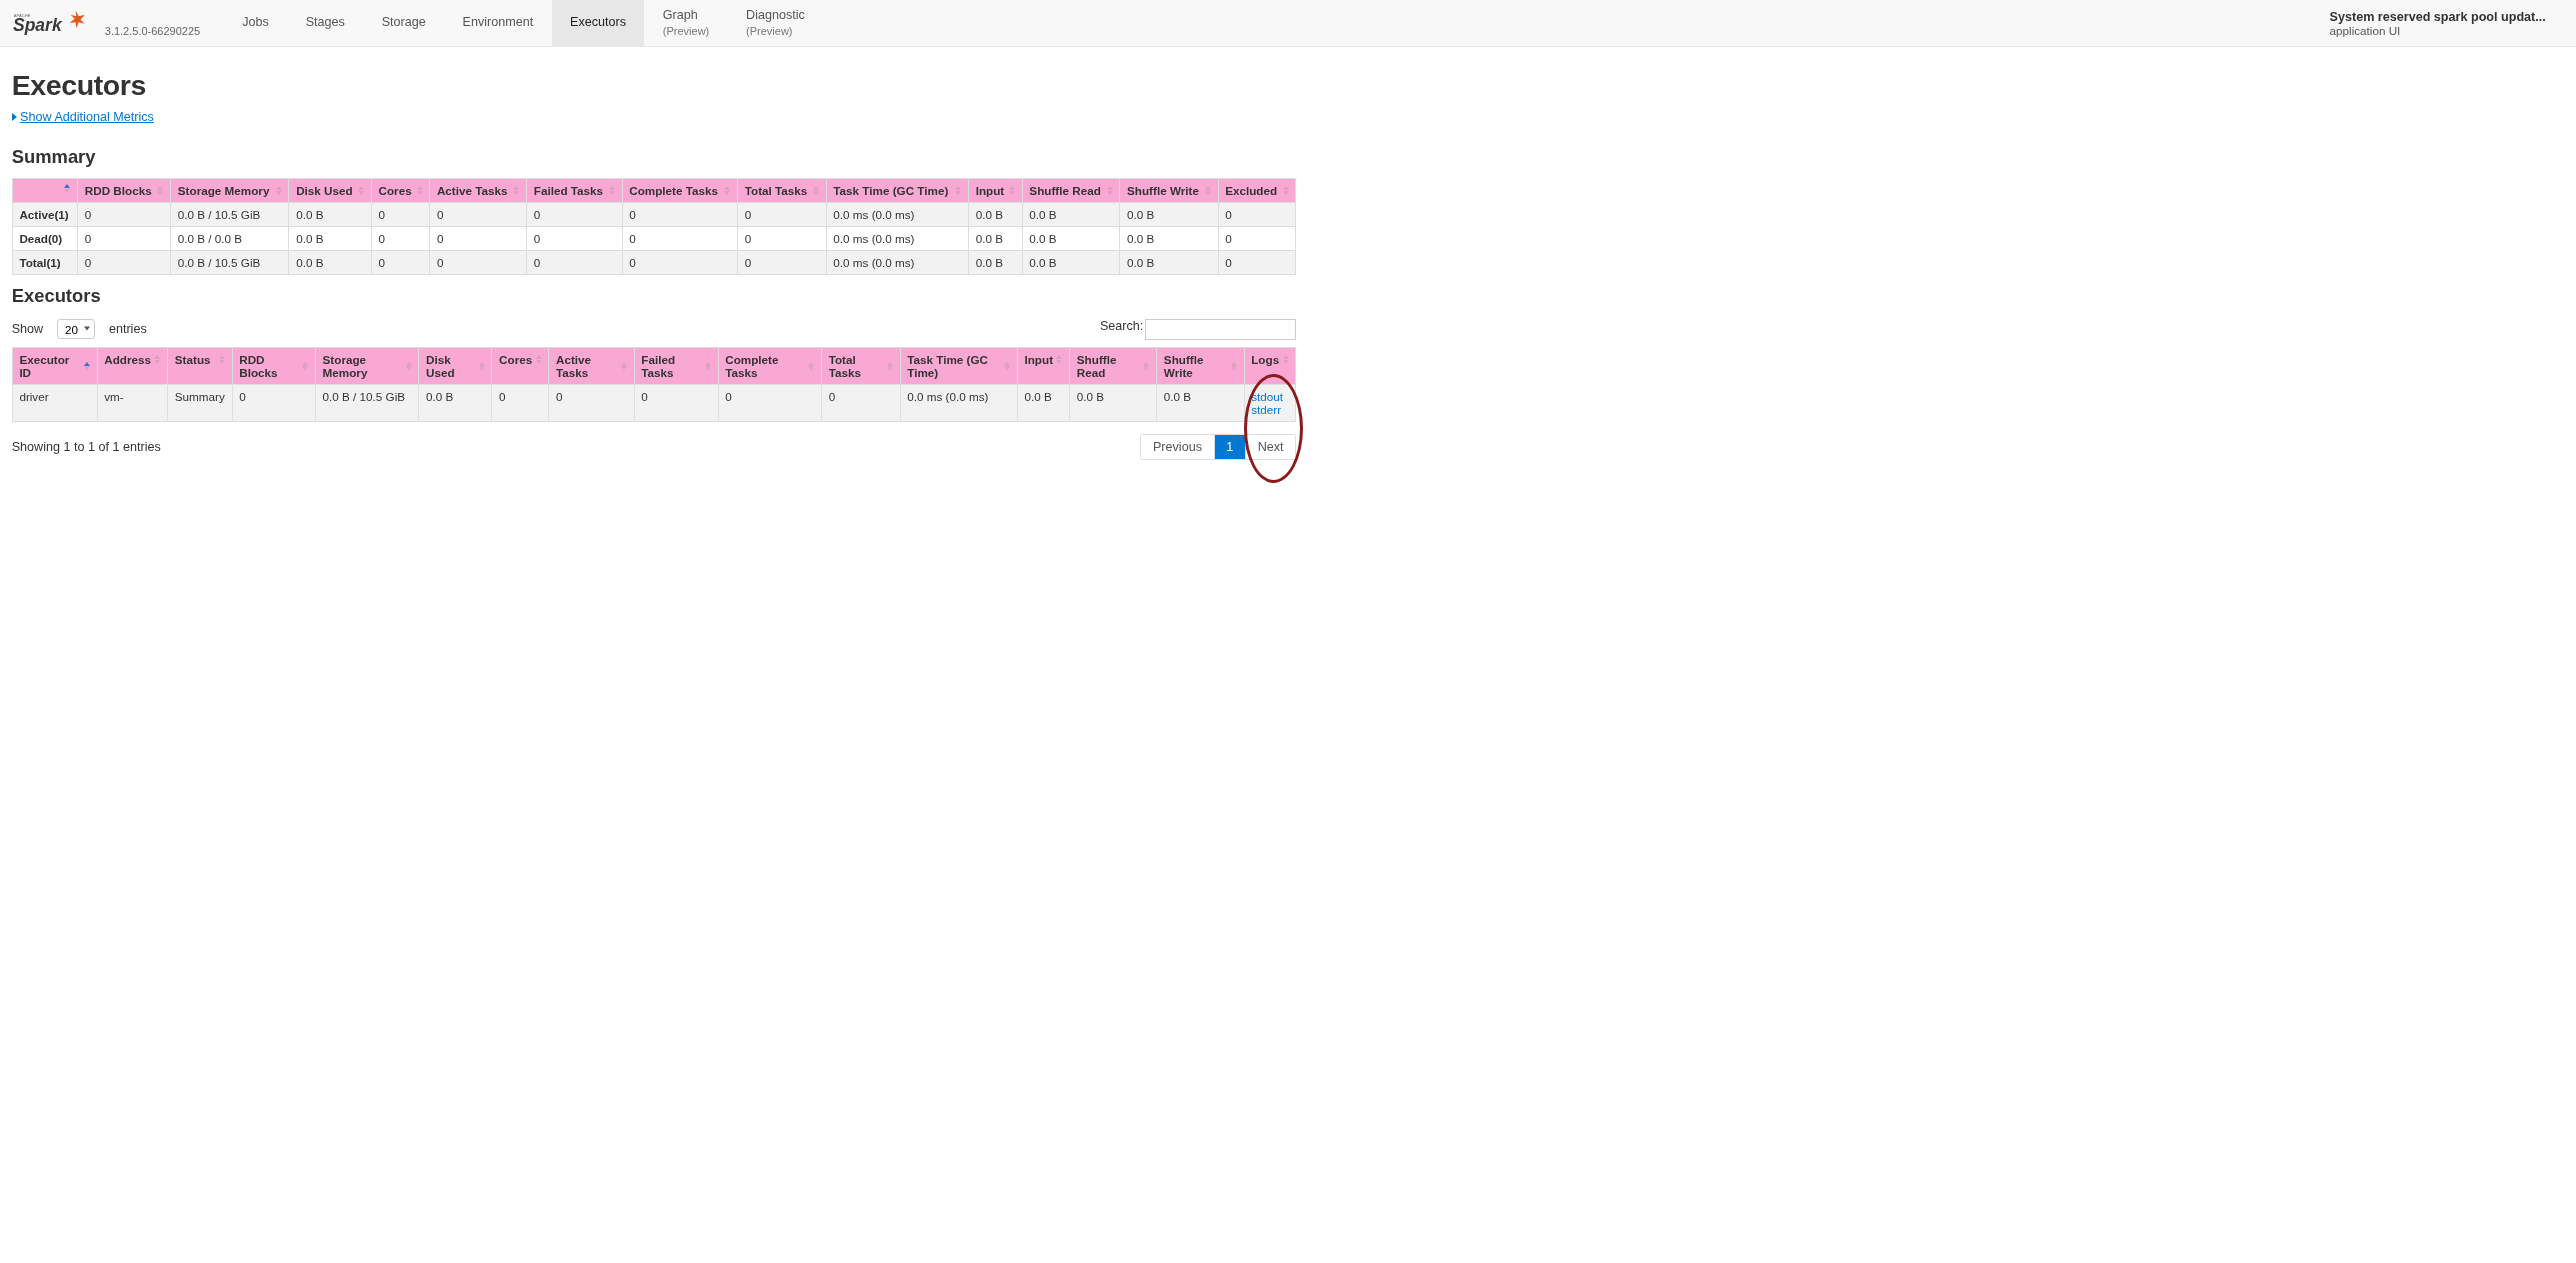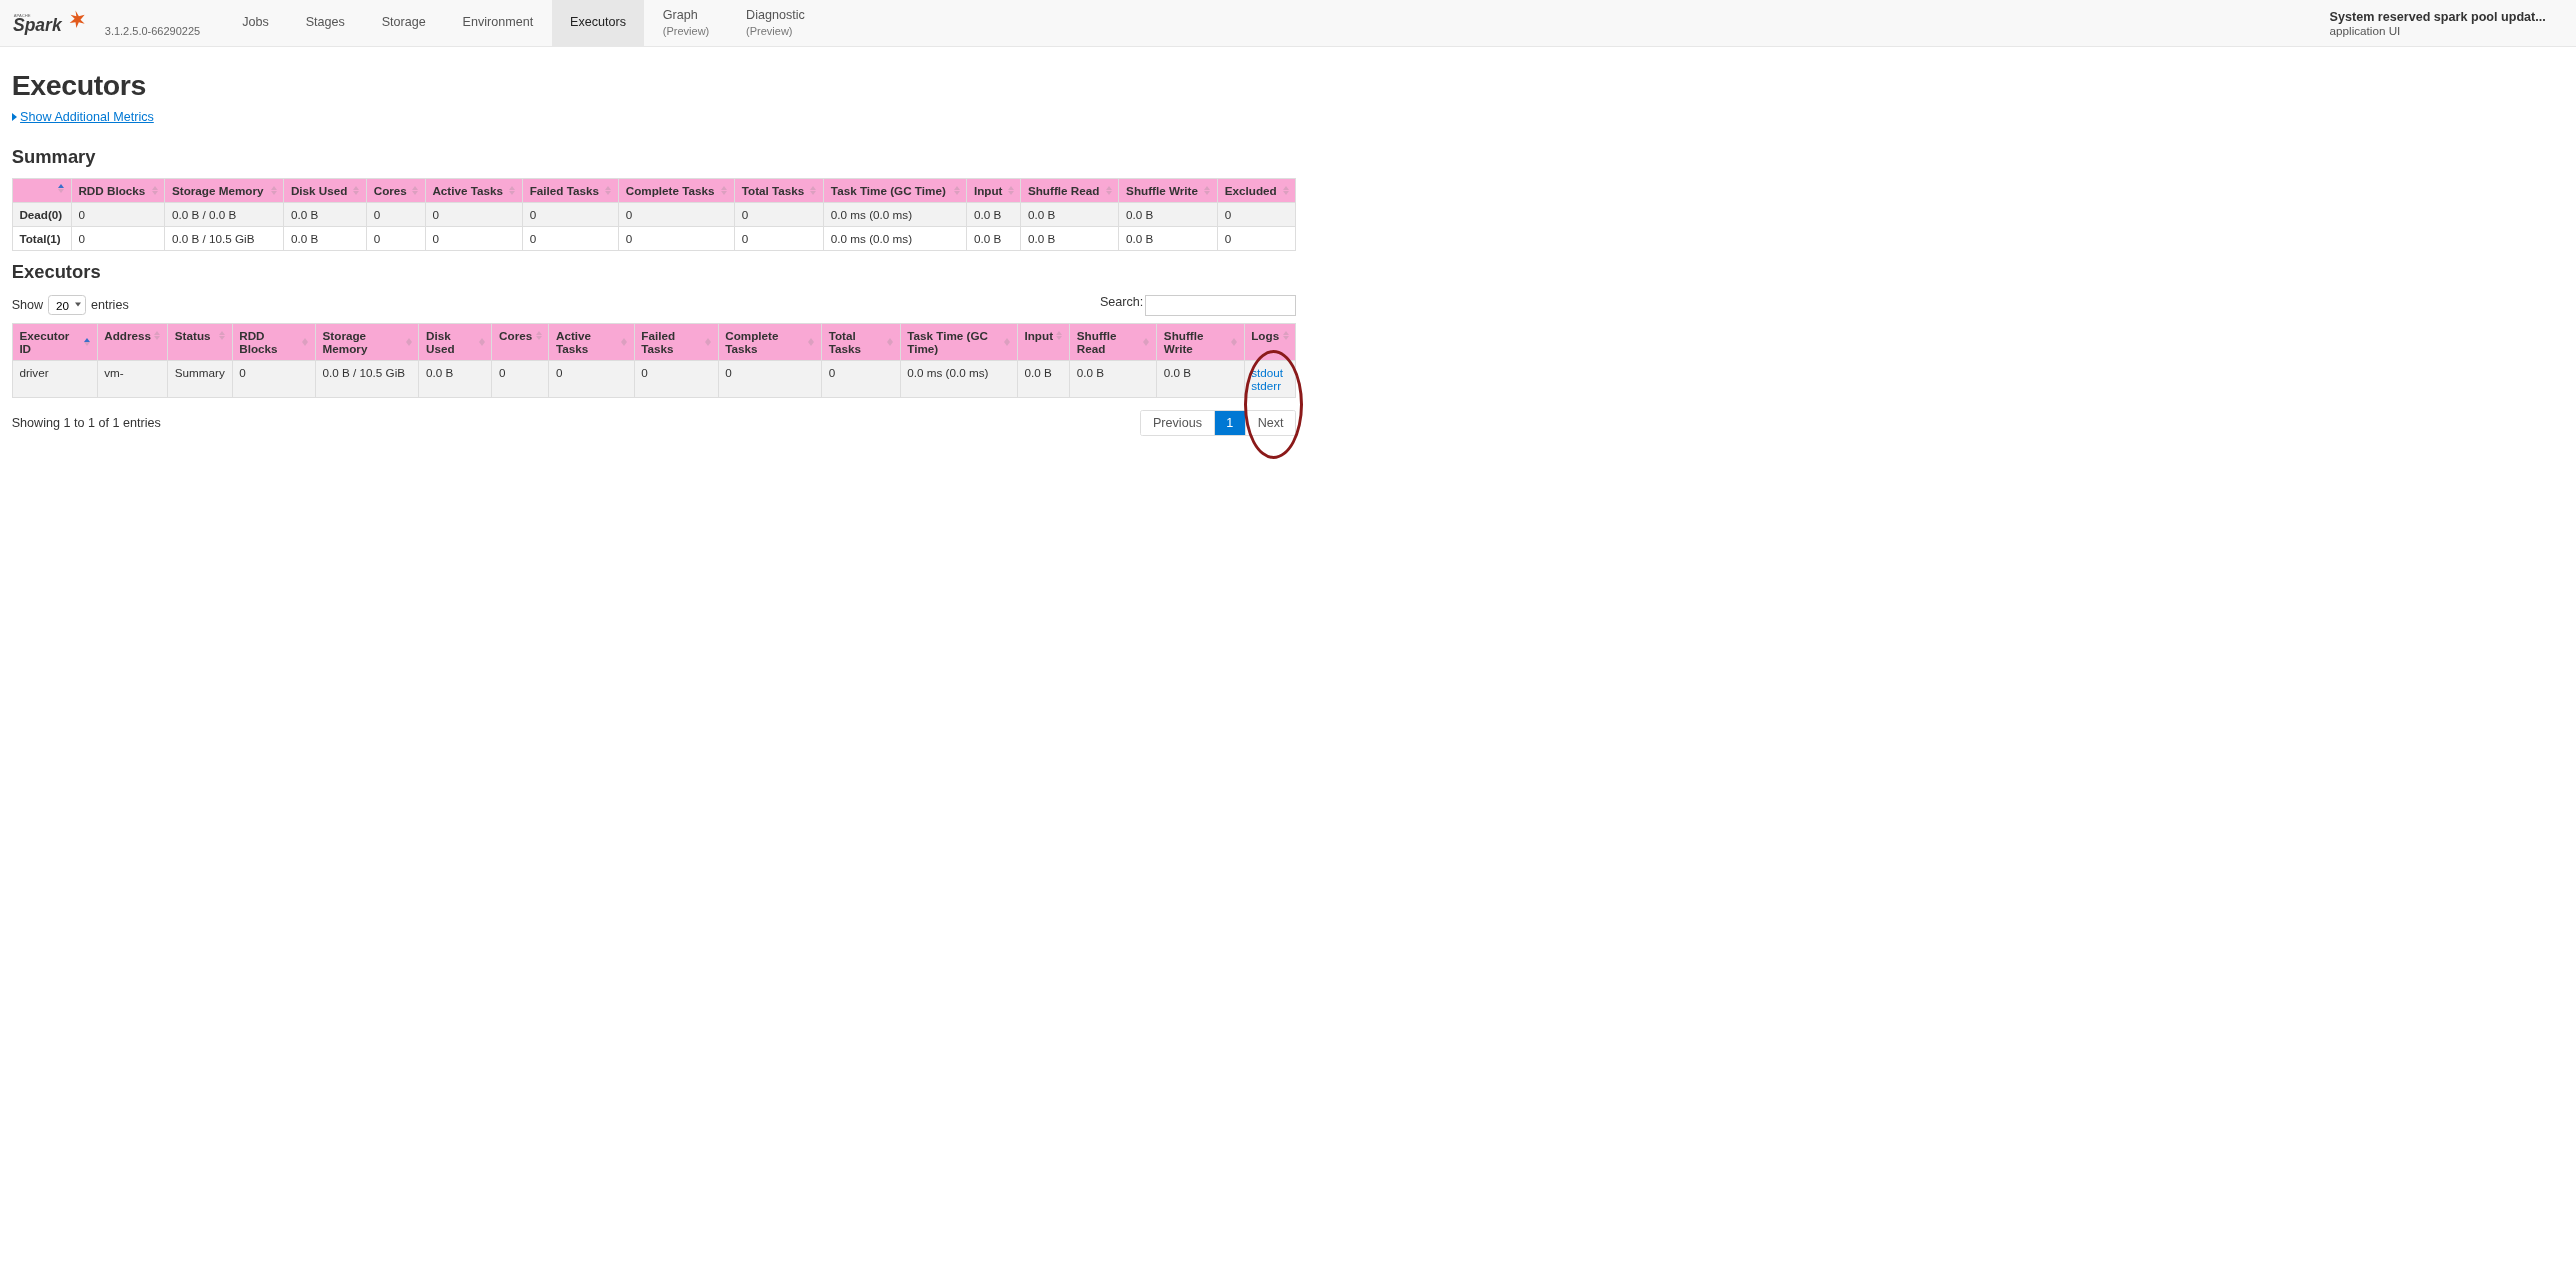--- a/index.html
+++ b/index.html
@@ -129,21 +129,21 @@
     table.summary tbody td:first-child { font-weight: 700; }
     table.data.last-border { border-bottom: 1.7px solid #444; }
 
     .controls-row {
       display: flex;
       justify-content: space-between;
       align-items: center;
       margin: 11.7px 0 6.7px;
       font-size: 12.6px;
     }
-    .show-entries { display: flex; align-items: center; gap: 5px; }
+    .show-entries { display: flex; align-items: center; gap: 14px; }
     .show-entries select {
       border: 0.8px solid #ccc;
       border-radius: 3.4px;
       padding: 2.5px 15px 2.5px 6.7px;
       font-size: 11.7px;
       appearance: none;
       background: #fff;
       position: relative;
     }
     .select-wrap { position: relative; }
@@ -377,20 +377,36 @@
               <span class="sort-arrows">
                 <span class="tri-up"></span>
                 <span class="tri-down"></span>
               </span>
             </div>
           </th>
         </tr>
       </thead>
     <tbody id="summary-body">
         <tr>
+          <td>Active(1)</td>
+          <td>0</td>
+          <td>0.0 B / 10.5 GiB</td>
+          <td>0.0 B</td>
+          <td>0</td>
+          <td>0</td>
+          <td>0</td>
+          <td>0</td>
+          <td>0</td>
+          <td>0.0 ms (0.0 ms)</td>
+          <td>0.0 B</td>
+          <td>0.0 B</td>
+          <td>0.0 B</td>
+          <td>0</td>
+        </tr>
+        <tr>
           <td>Dead(0)</td>
           <td>0</td>
           <td>0.0 B / 0.0 B</td>
           <td>0.0 B</td>
           <td>0</td>
           <td>0</td>
           <td>0</td>
           <td>0</td>
           <td>0</td>
           <td>0.0 ms (0.0 ms)</td>

